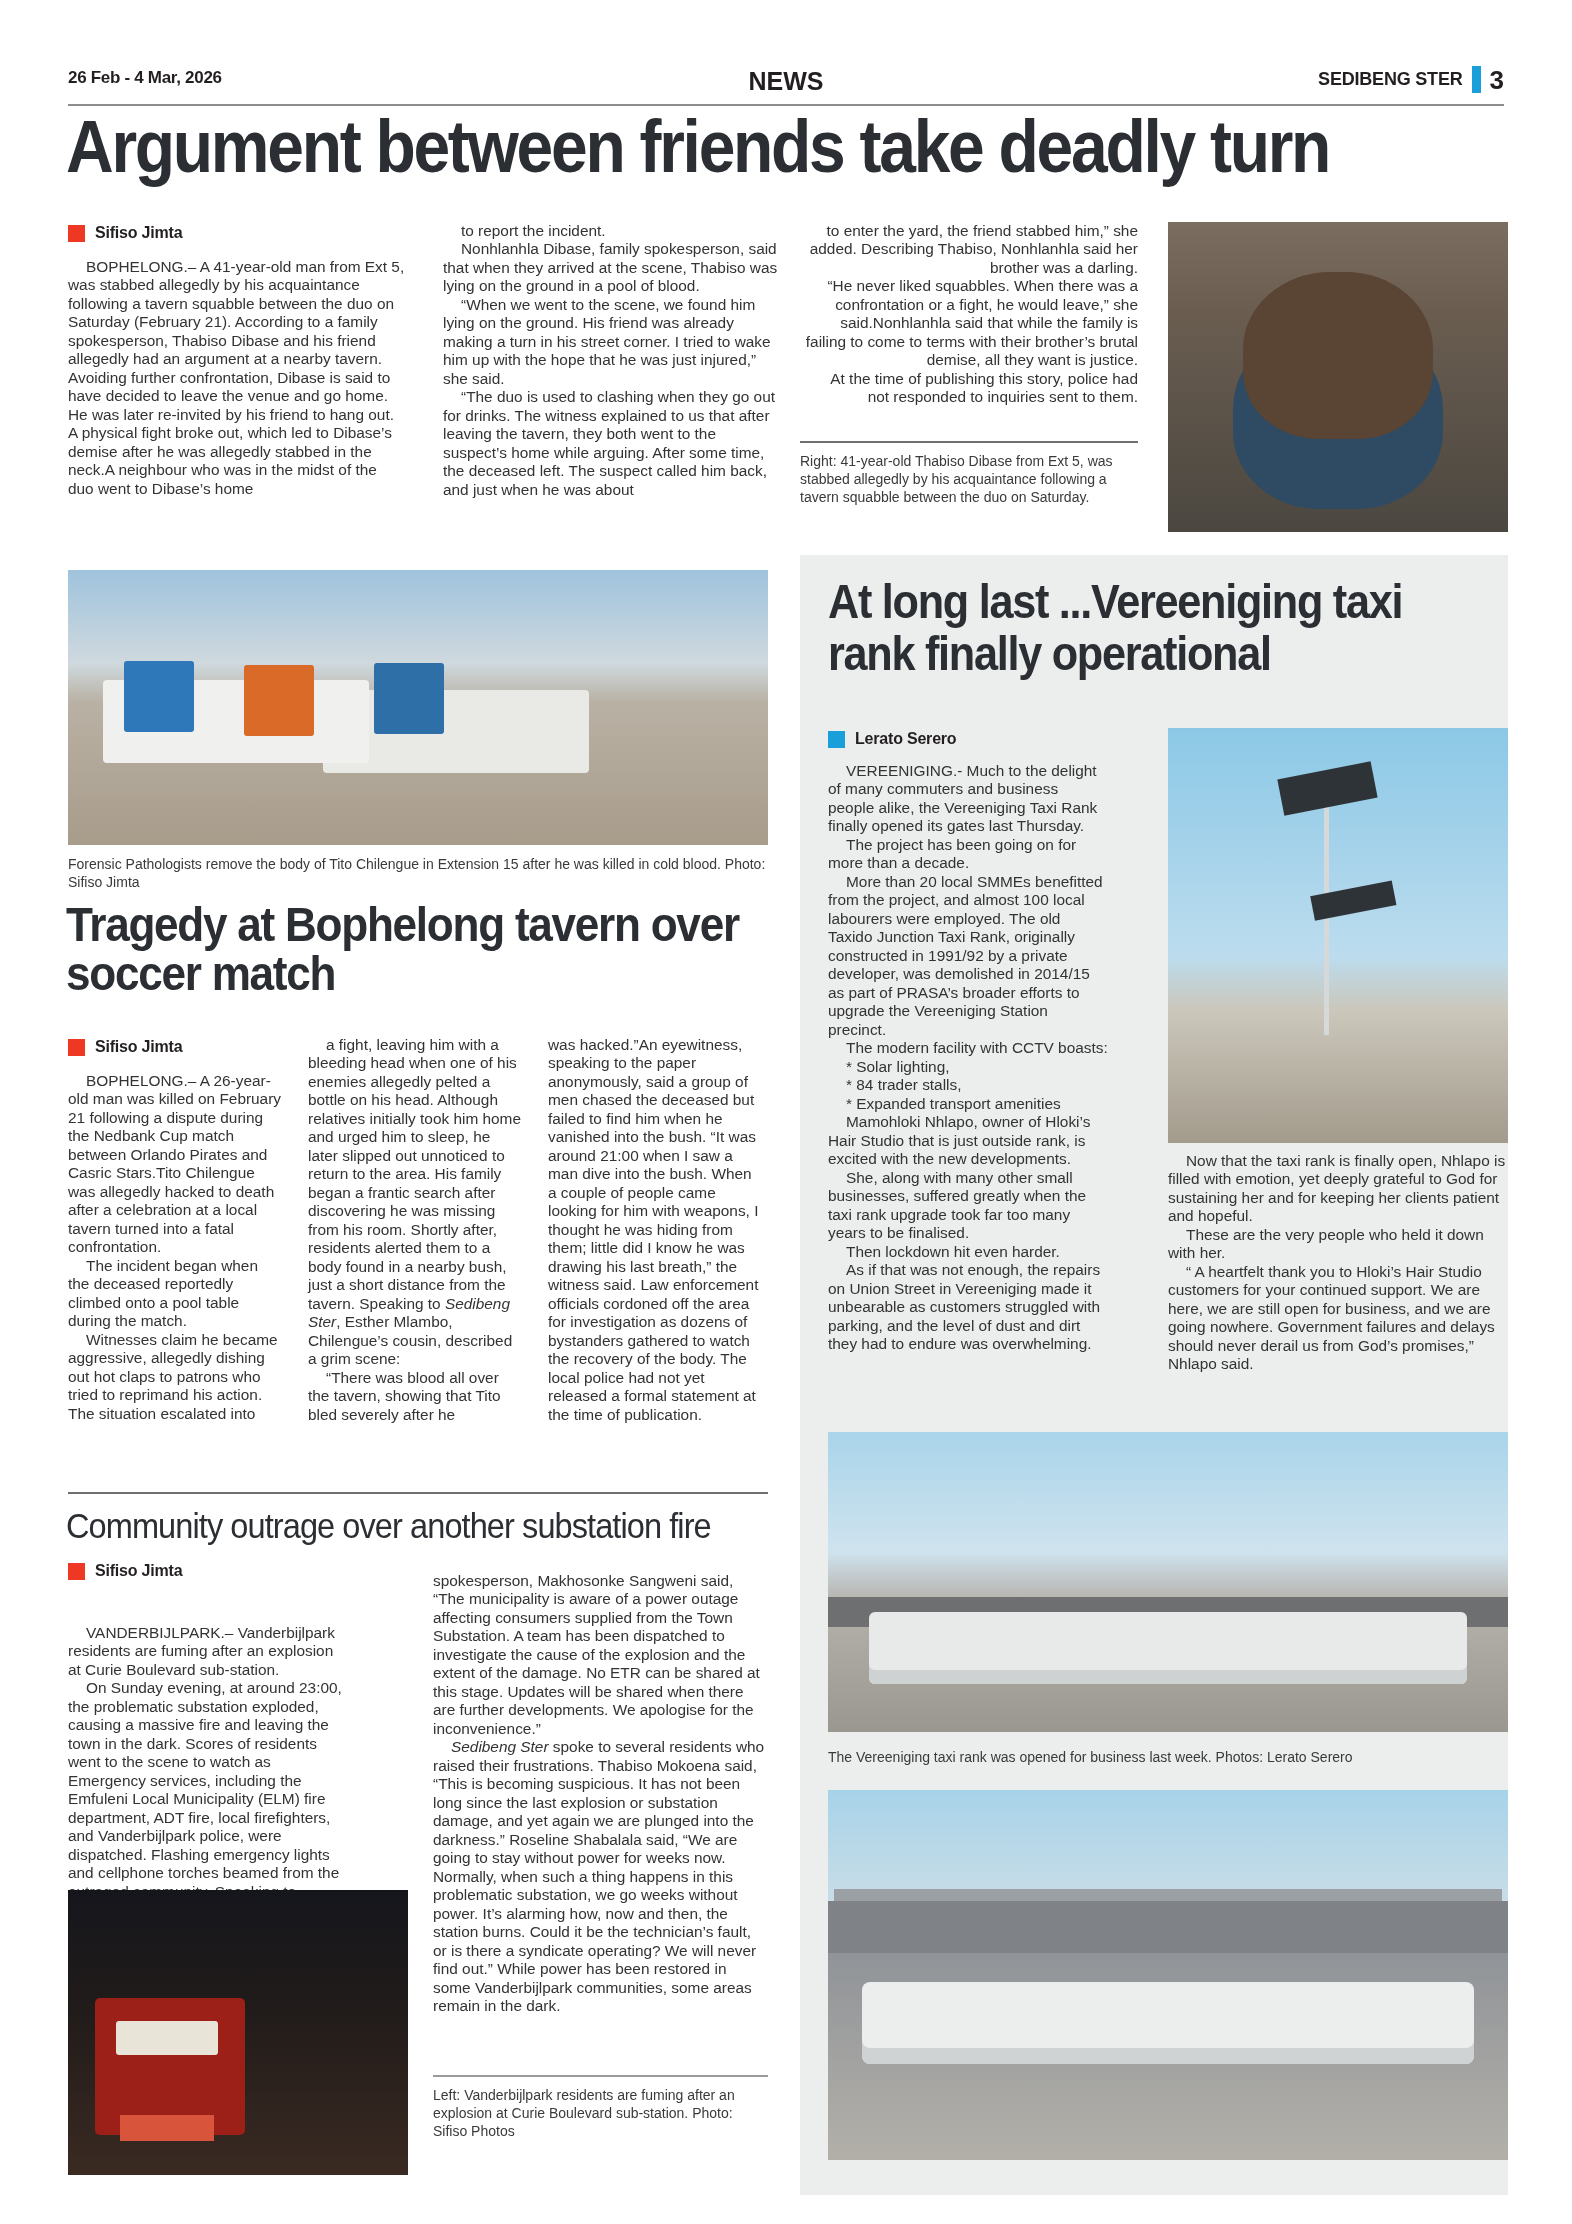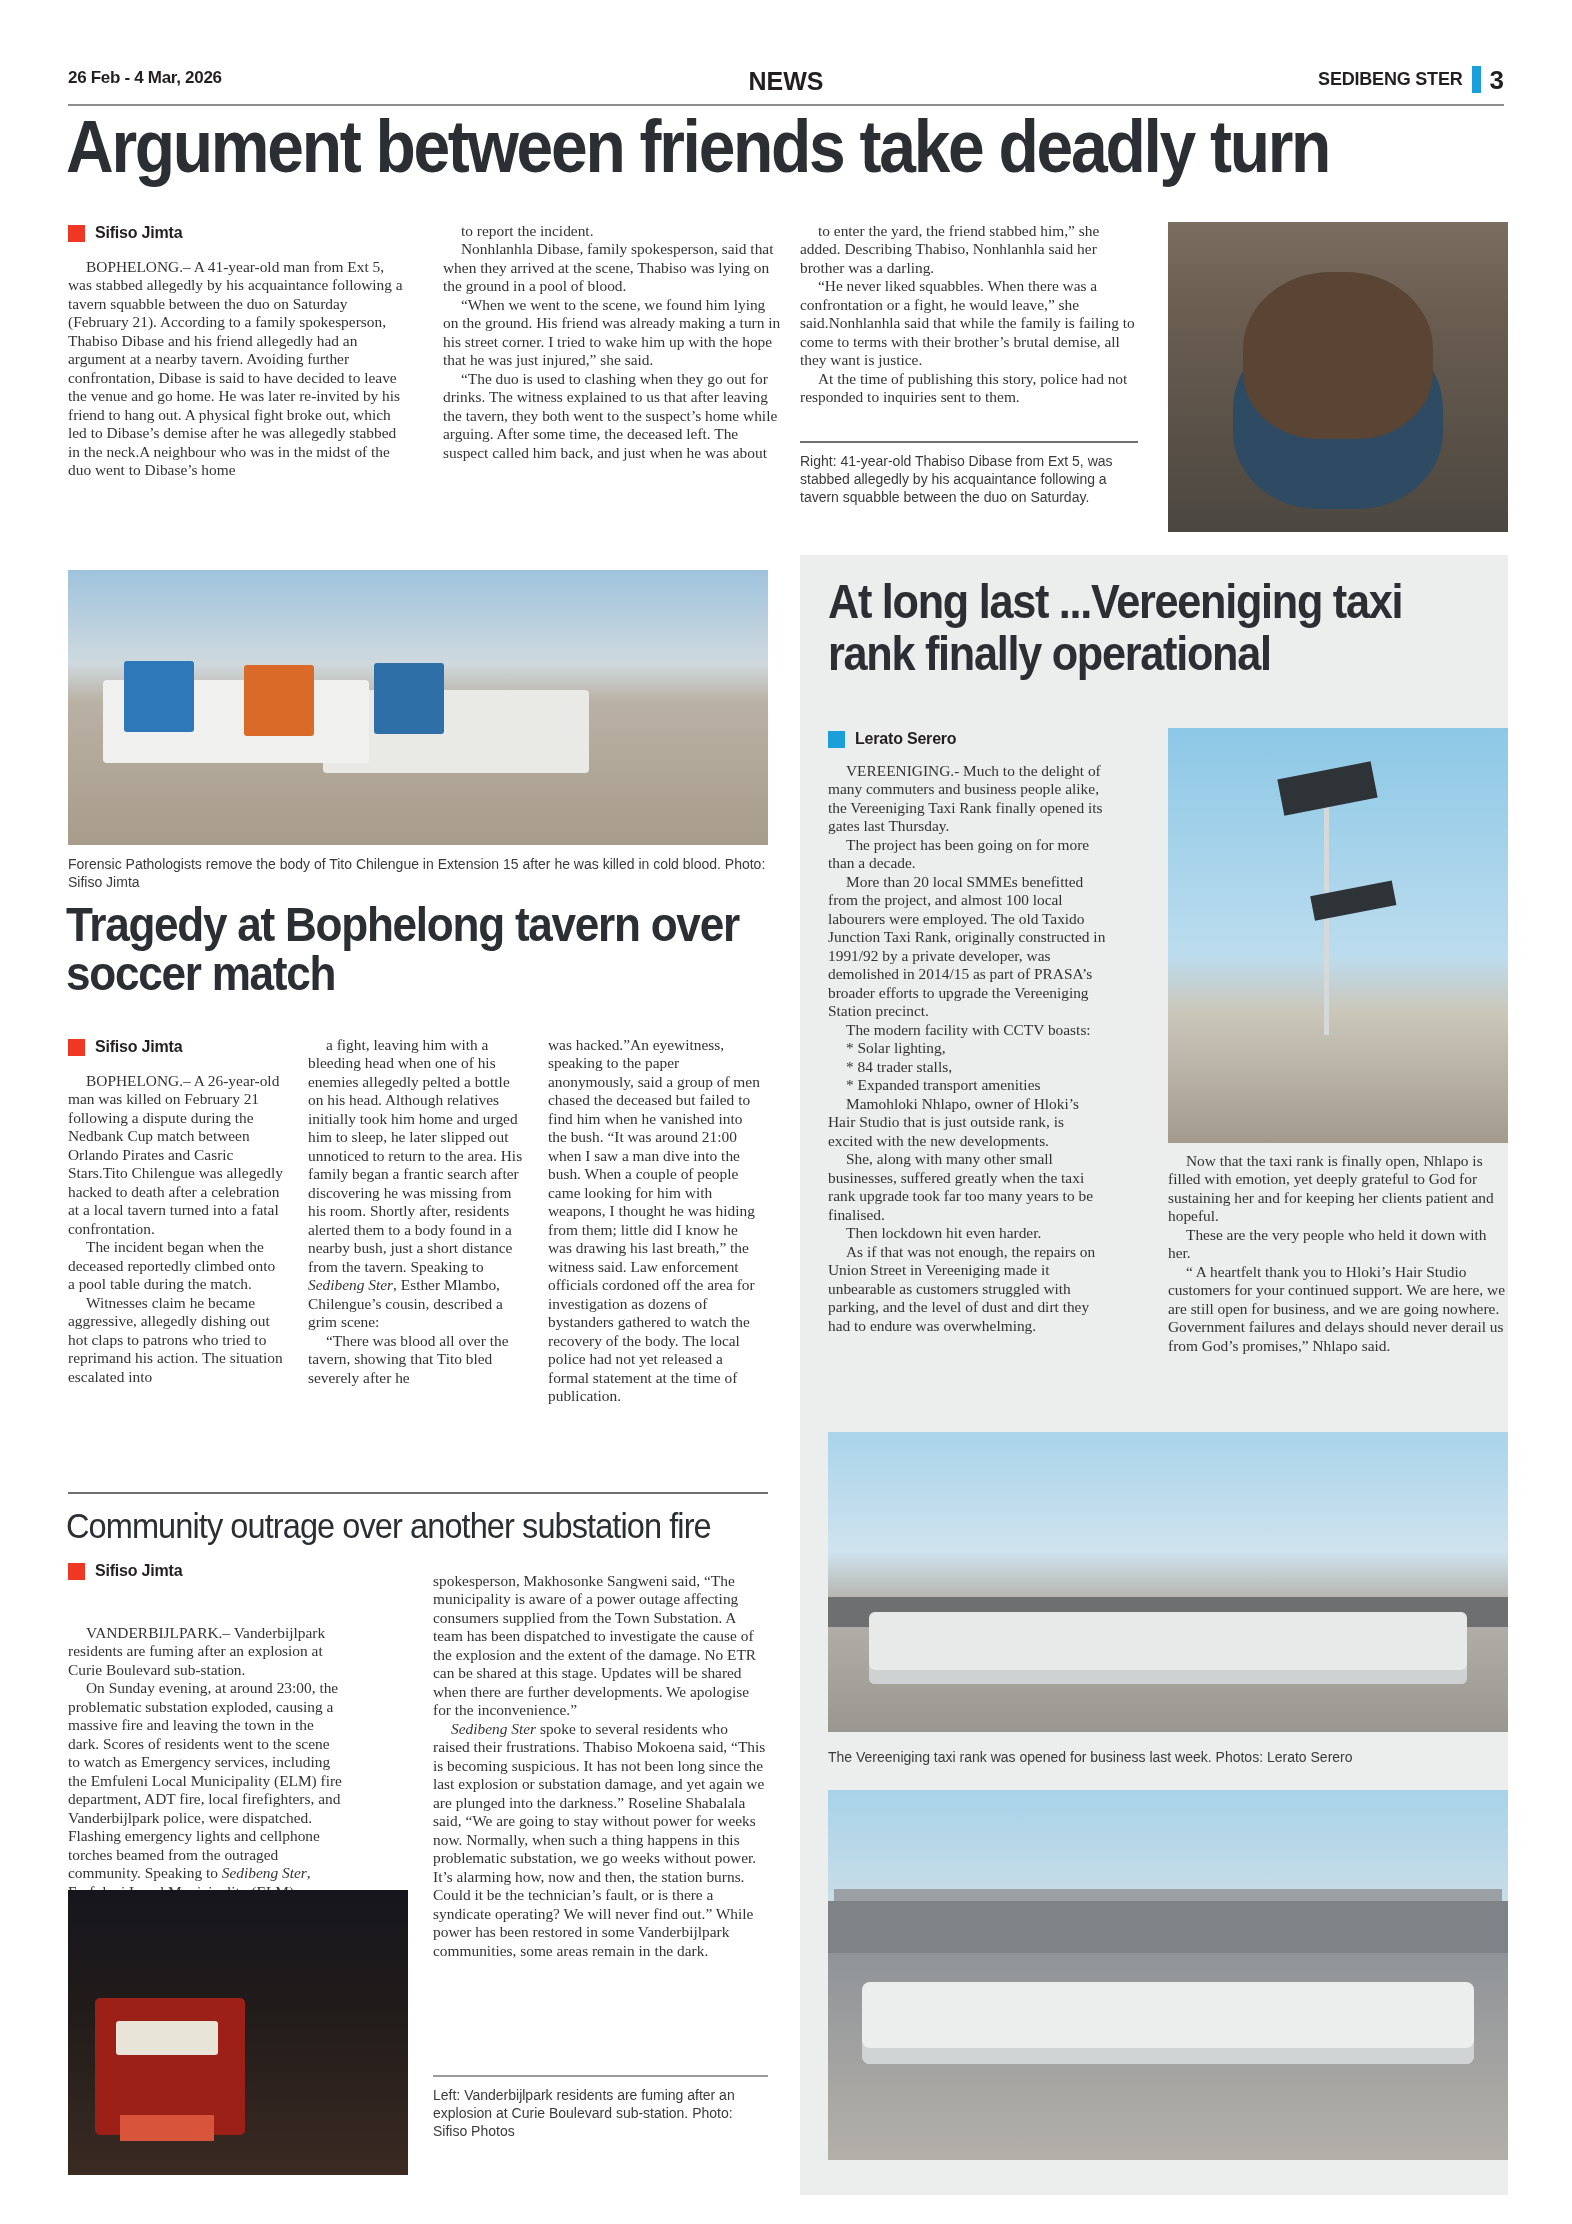--- a/index.html
+++ b/index.html
@@ -30,21 +30,21 @@
     transform:scaleX(.88);transform-origin:left top;white-space:nowrap;}
 
   
   .byline{display:flex;align-items:center;gap:10px;}
   .byline .chip{width:17px;height:17px;display:inline-block;}
   .byline .who{font-family:"Liberation Sans",sans-serif;font-size:16px;font-weight:700;
     letter-spacing:-.2px;color:#231f20;}
 
   
   .col{position:absolute;font-size:15.4px;line-height:1.2;text-align:left;
-       color:#333;font-family:Liberation Serif, serif;}
+       color:#333;font-family:Liberation Sans, sans-serif;}
   .col p{margin:0;text-indent:18px;}
   .col p.noind{text-indent:0;}
   .cap{font-family:"Liberation Sans",sans-serif;font-size:14px;line-height:1.3;color:#3a3a3a;}
   .rule{background:#6f6f6f;height:1.5px;}
   .thinrule{background:#9a9a9a;height:1.5px;}
 
   
   .photo{position:absolute;overflow:hidden;background:#b9c3c9;}
   .ph-portrait{background:
       linear-gradient(180deg,#7b6d5f 0%,#6a5d50 30%,#4b4740 100%);}
@@ -116,21 +116,21 @@
     <p>BOPHELONG.– A 41-year-old man from Ext 5, was stabbed allegedly by his acquaintance following a tavern squabble between the duo on Saturday (February 21). According to a family spokesperson, Thabiso Dibase and his friend allegedly had an argument at a nearby tavern. Avoiding further confrontation, Dibase is said to have decided to leave the venue and go home. He was later re-invited by his friend to hang out. A physical fight broke out, which led to Dibase’s demise after he was allegedly stabbed in the neck.A neighbour who was in the midst of the duo went to Dibase’s home</p>
   </div>
 
   <div class="col" style="left:443px;top:222px;width:338px;">
     <p>to report the incident.</p>
     <p>Nonhlanhla Dibase, family spokesperson, said that when they arrived at the scene, Thabiso was lying on the ground in a pool of blood.</p>
     <p>“When we went to the scene, we found him lying on the ground. His friend was already making a turn in his street corner. I tried to wake him up with the hope that he was just injured,” she said.</p>
     <p>“The duo is used to clashing when they go out for drinks. The witness explained to us that after leaving the tavern, they both went to the suspect’s home while arguing. After some time, the deceased left. The suspect called him back, and just when he was about</p>
   </div>
 
-  <div class="col" style="left:800px;top:222px;width:338px;">
+  <div class="col" style="left:800px;top:222px;width:338px;text-align:right;">
     <p>to enter the yard, the friend stabbed him,” she added. Describing Thabiso, Nonhlanhla said her brother was a darling.</p>
     <p>“He never liked squabbles. When there was a confrontation or a fight, he would leave,” she said.Nonhlanhla said that while the family is failing to come to terms with their brother’s brutal demise, all they want is justice.</p>
     <p>At the time of publishing this story, police had not responded to inquiries sent to them.</p>
   </div>
 
   <div class="rule" style="position:absolute;left:800px;top:441px;width:338px;"></div>
   <div class="cap" style="position:absolute;left:800px;top:452px;width:338px;">Right: 41-year-old Thabiso Dibase from Ext 5, was stabbed allegedly by his acquaintance following a tavern squabble between the duo on Saturday.</div>
 
   <div class="photo ph-portrait" style="left:1168px;top:222px;width:340px;height:310px;"></div>
 

